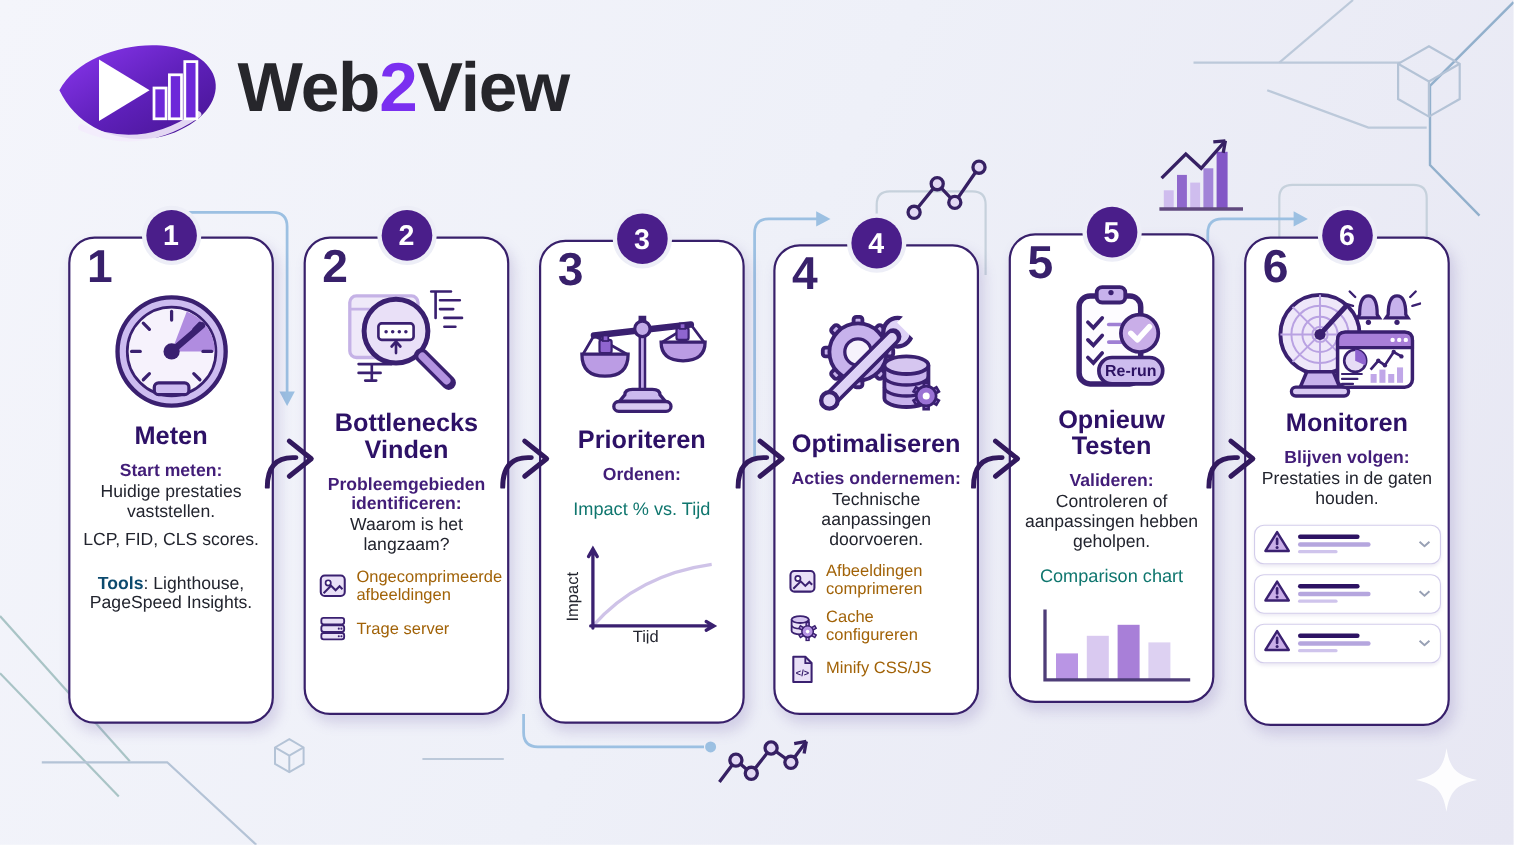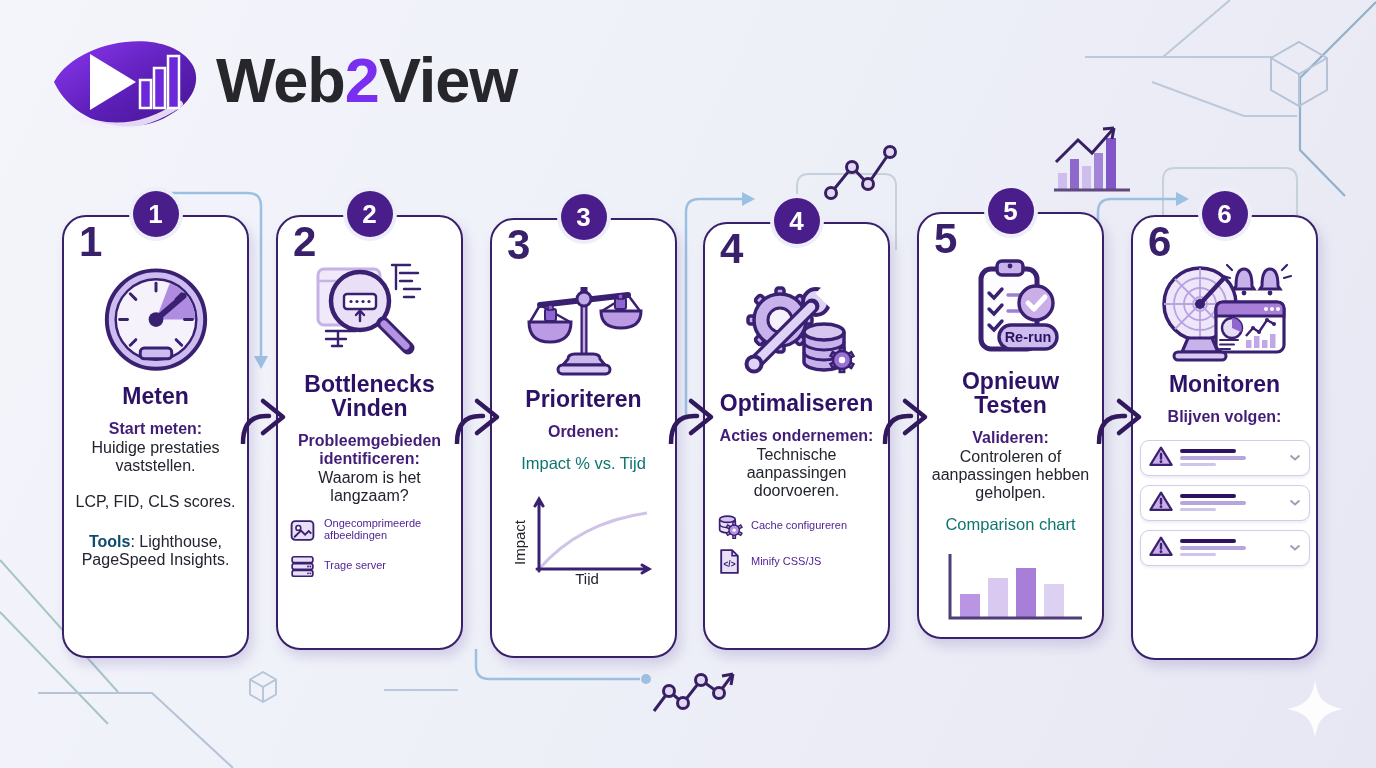--- a/index.html
+++ b/index.html
@@ -38,28 +38,28 @@
     display:flex;align-items:center;justify-content:center;
     box-shadow:0 0 0 4px #edeef7;
   }
   .corner-num{position:absolute;top:4px;left:15px;font-size:42px;font-weight:700;color:#38206b;line-height:1;}
   .icon-wrap{margin-top:44px;height:118px;display:flex;align-items:center;justify-content:flex-start;}
   .c2 .icon-wrap,.c5 .icon-wrap{margin-top:36px;height:114px;}
   .c6 .icon-wrap{margin-top:38px;height:112px;}
   .title{margin:6px 0 0;font-size:23px;font-weight:700;color:#2d1166;line-height:1.04;}
   .lead{margin:11px 0 0;font-size:16px;font-weight:700;color:#421d78;line-height:1.12;}
   .body{margin:1px 0 0;font-size:16px;color:#22242e;line-height:1.13;}
-  .mt18{margin-top:18px;}
+  .mt18{margin-top:7px;}
   .mt22{margin-top:22px;}
   .tools-b{font-weight:700;color:#0c4a6e;}
 
   .items{margin-top:12px;display:flex;flex-direction:column;gap:9px;align-self:stretch;}
   .item{display:flex;align-items:center;gap:8px;text-align:left;}
   .item .mini{flex:0 0 27px;display:flex;}
-  .item .item-label{font-size:11px;color:#4c1d95;line-height:1.08;}
+  .item .item-label{font-size:15px;color:#a16207;line-height:1.08;}
 
   .chart-caption{margin-top:13px;font-size:16.5px;color:#0f766e;}
 
   .alerts{margin-top:14px;display:flex;flex-direction:column;gap:9px;}
   .alert-row{
     width:152px;height:34px;border:1.5px solid #d3cdeb;border-radius:9px;background:#fff;
     display:flex;align-items:center;gap:7px;padding:0 8px;
     box-shadow:0 2px 3px rgba(120,110,180,.13);
   }
   .alert-lines{display:flex;flex-direction:column;gap:3px;}
@@ -341,20 +341,30 @@
           <rect x="103.8" y="76" width="4.5" height="6" transform="rotate(300 106 88)"></rect>
           <circle cx="106" cy="88" r="9"></circle>
         </g>
         <circle cx="106" cy="88" r="3.2" fill="#ffffff"></circle>
       </svg>
     </div>
     <h2 class="title">Optimaliseren</h2>
     <p class="lead">Acties ondernemen:</p>
     <p class="body">Technische aanpassingen doorvoeren.</p>
     <div class="items">
+      <div class="item">
+        <span class="mini">
+          <svg width="27" height="27" viewBox="0 0 26 26">
+              <rect x="2.5" y="4" width="21" height="18" rx="3.5" fill="#e9e0f7" stroke="#3a2070" stroke-width="1.8"></rect>
+              <circle cx="9" cy="10.5" r="2.3" fill="#fff" stroke="#3a2070" stroke-width="1.5"></circle>
+              <path d="M5,19.5 L11.5,13 L15.5,17 L19,13.5 L21.5,16" stroke="#3a2070" stroke-width="1.8" fill="none"></path>
+            </svg>
+        </span>
+        <span class="item-label">Afbeeldingen comprimeren</span>
+      </div>
       <div class="item">
         <span class="mini">
           <svg width="27" height="27" viewBox="0 0 26 26">
               <path d="M3.5,7 V17 A7.5,3 0 0 0 18.5,17 V7" fill="#e9e0f7" stroke="#3a2070" stroke-width="1.6"></path>
               <ellipse cx="11" cy="7" rx="7.5" ry="3" fill="#d6c6f0" stroke="#3a2070" stroke-width="1.6"></ellipse>
               <path d="M3.5,12 A7.5,3 0 0 0 18.5,12" stroke="#3a2070" stroke-width="1.4" fill="none"></path>
               <g fill="#b593e2" stroke="#3a2070" stroke-width="1.3">
                 <rect x="16.25" y="9.5" width="2.5" height="3.5" transform="rotate(0 17.5 17.5)"></rect>
                 <rect x="16.25" y="9.5" width="2.5" height="3.5" transform="rotate(60 17.5 17.5)"></rect>
                 <rect x="16.25" y="9.5" width="2.5" height="3.5" transform="rotate(120 17.5 17.5)"></rect>
@@ -470,20 +480,21 @@
         <g fill="#c0a7e8">
             <rect x="88" y="84" width="5.5" height="8"></rect>
             <rect x="96" y="80" width="5.5" height="12"></rect>
             <rect x="104" y="84" width="5.5" height="8"></rect>
             <rect x="112" y="78" width="5.5" height="14"></rect>
           </g>
       </svg>
     </div>
     <h2 class="title">Monitoren</h2>
     <p class="lead">Blijven volgen:</p>
+    <p class="body">Prestaties in de gaten houden.</p>
     <div class="alerts">
       <div class="alert-row">
         <span><svg width="24" height="22" viewBox="0 0 24 21">
               <path d="M12,2.2 L22.6,19.4 H1.4 Z" fill="#c9aee8" stroke="#3a2070" stroke-width="2.2" stroke-linejoin="round"></path>
               <line x1="12" y1="8.4" x2="12" y2="13" stroke="#3a2070" stroke-width="2.4" stroke-linecap="round"></line>
               <circle cx="12" cy="16.2" r="1.4" fill="#3a2070"></circle>
             </svg></span>
         <span class="alert-lines">
             <span class="al1"></span>
             <span class="al2"></span>

